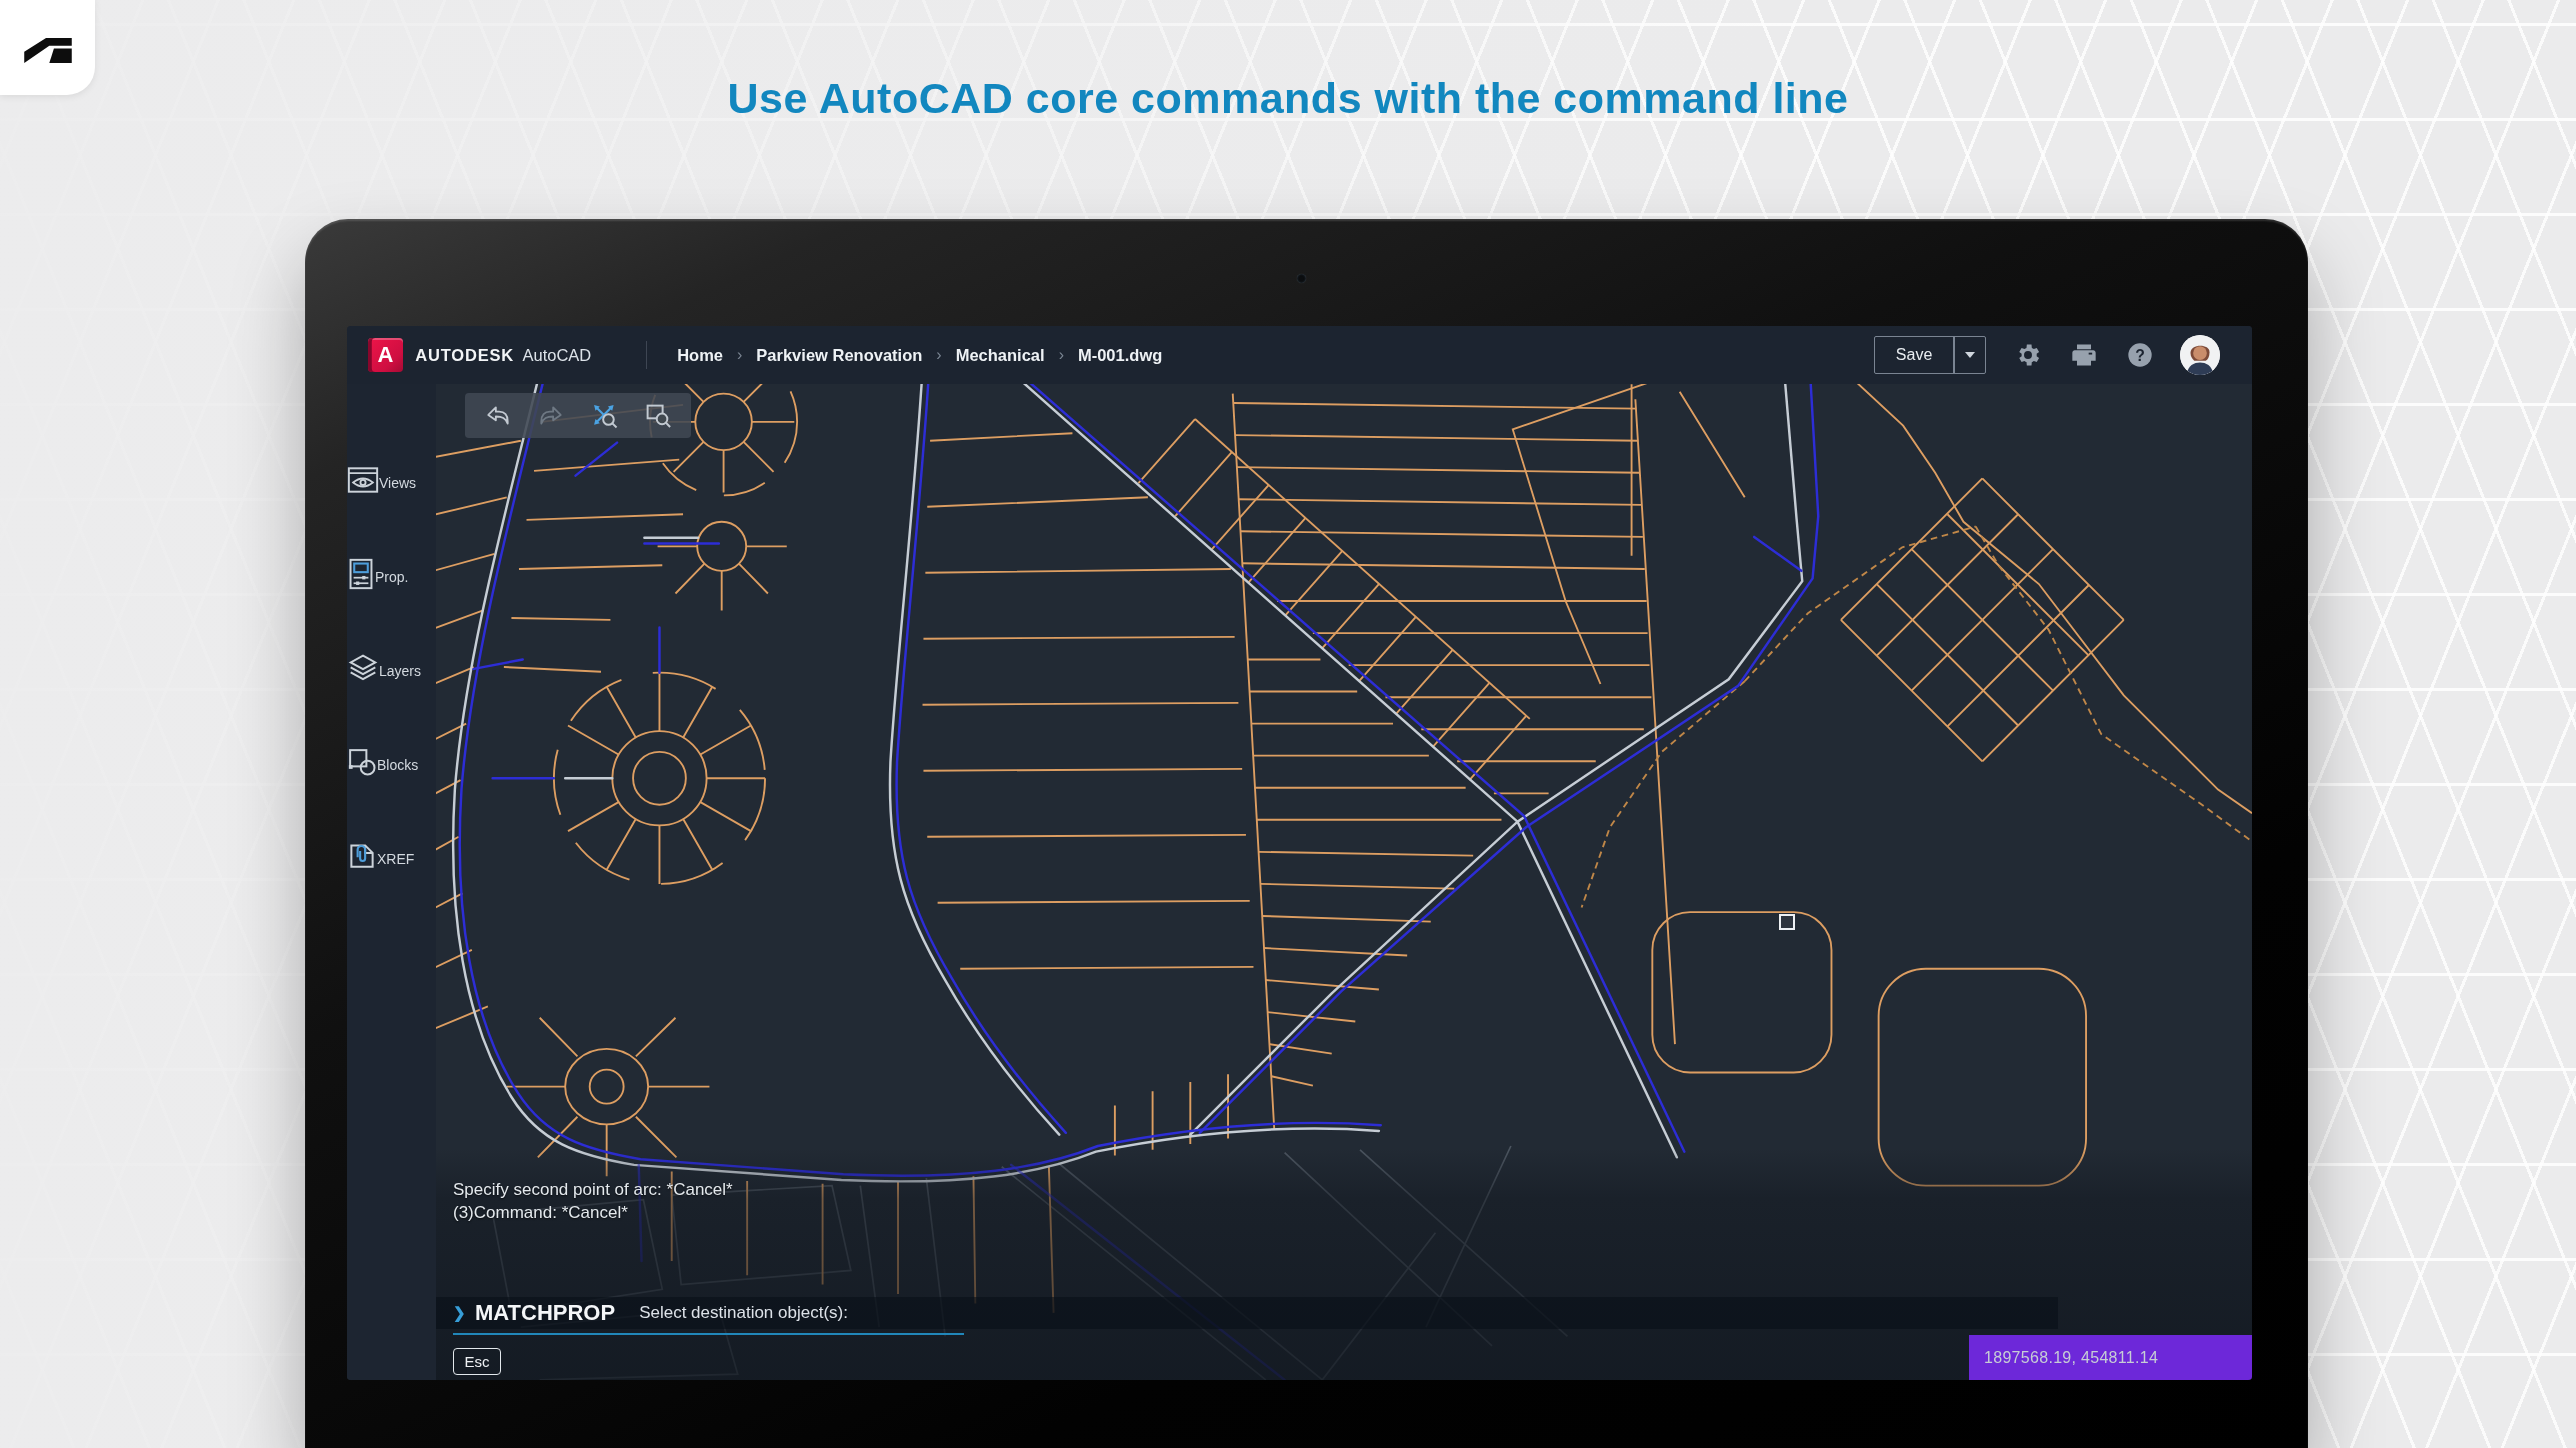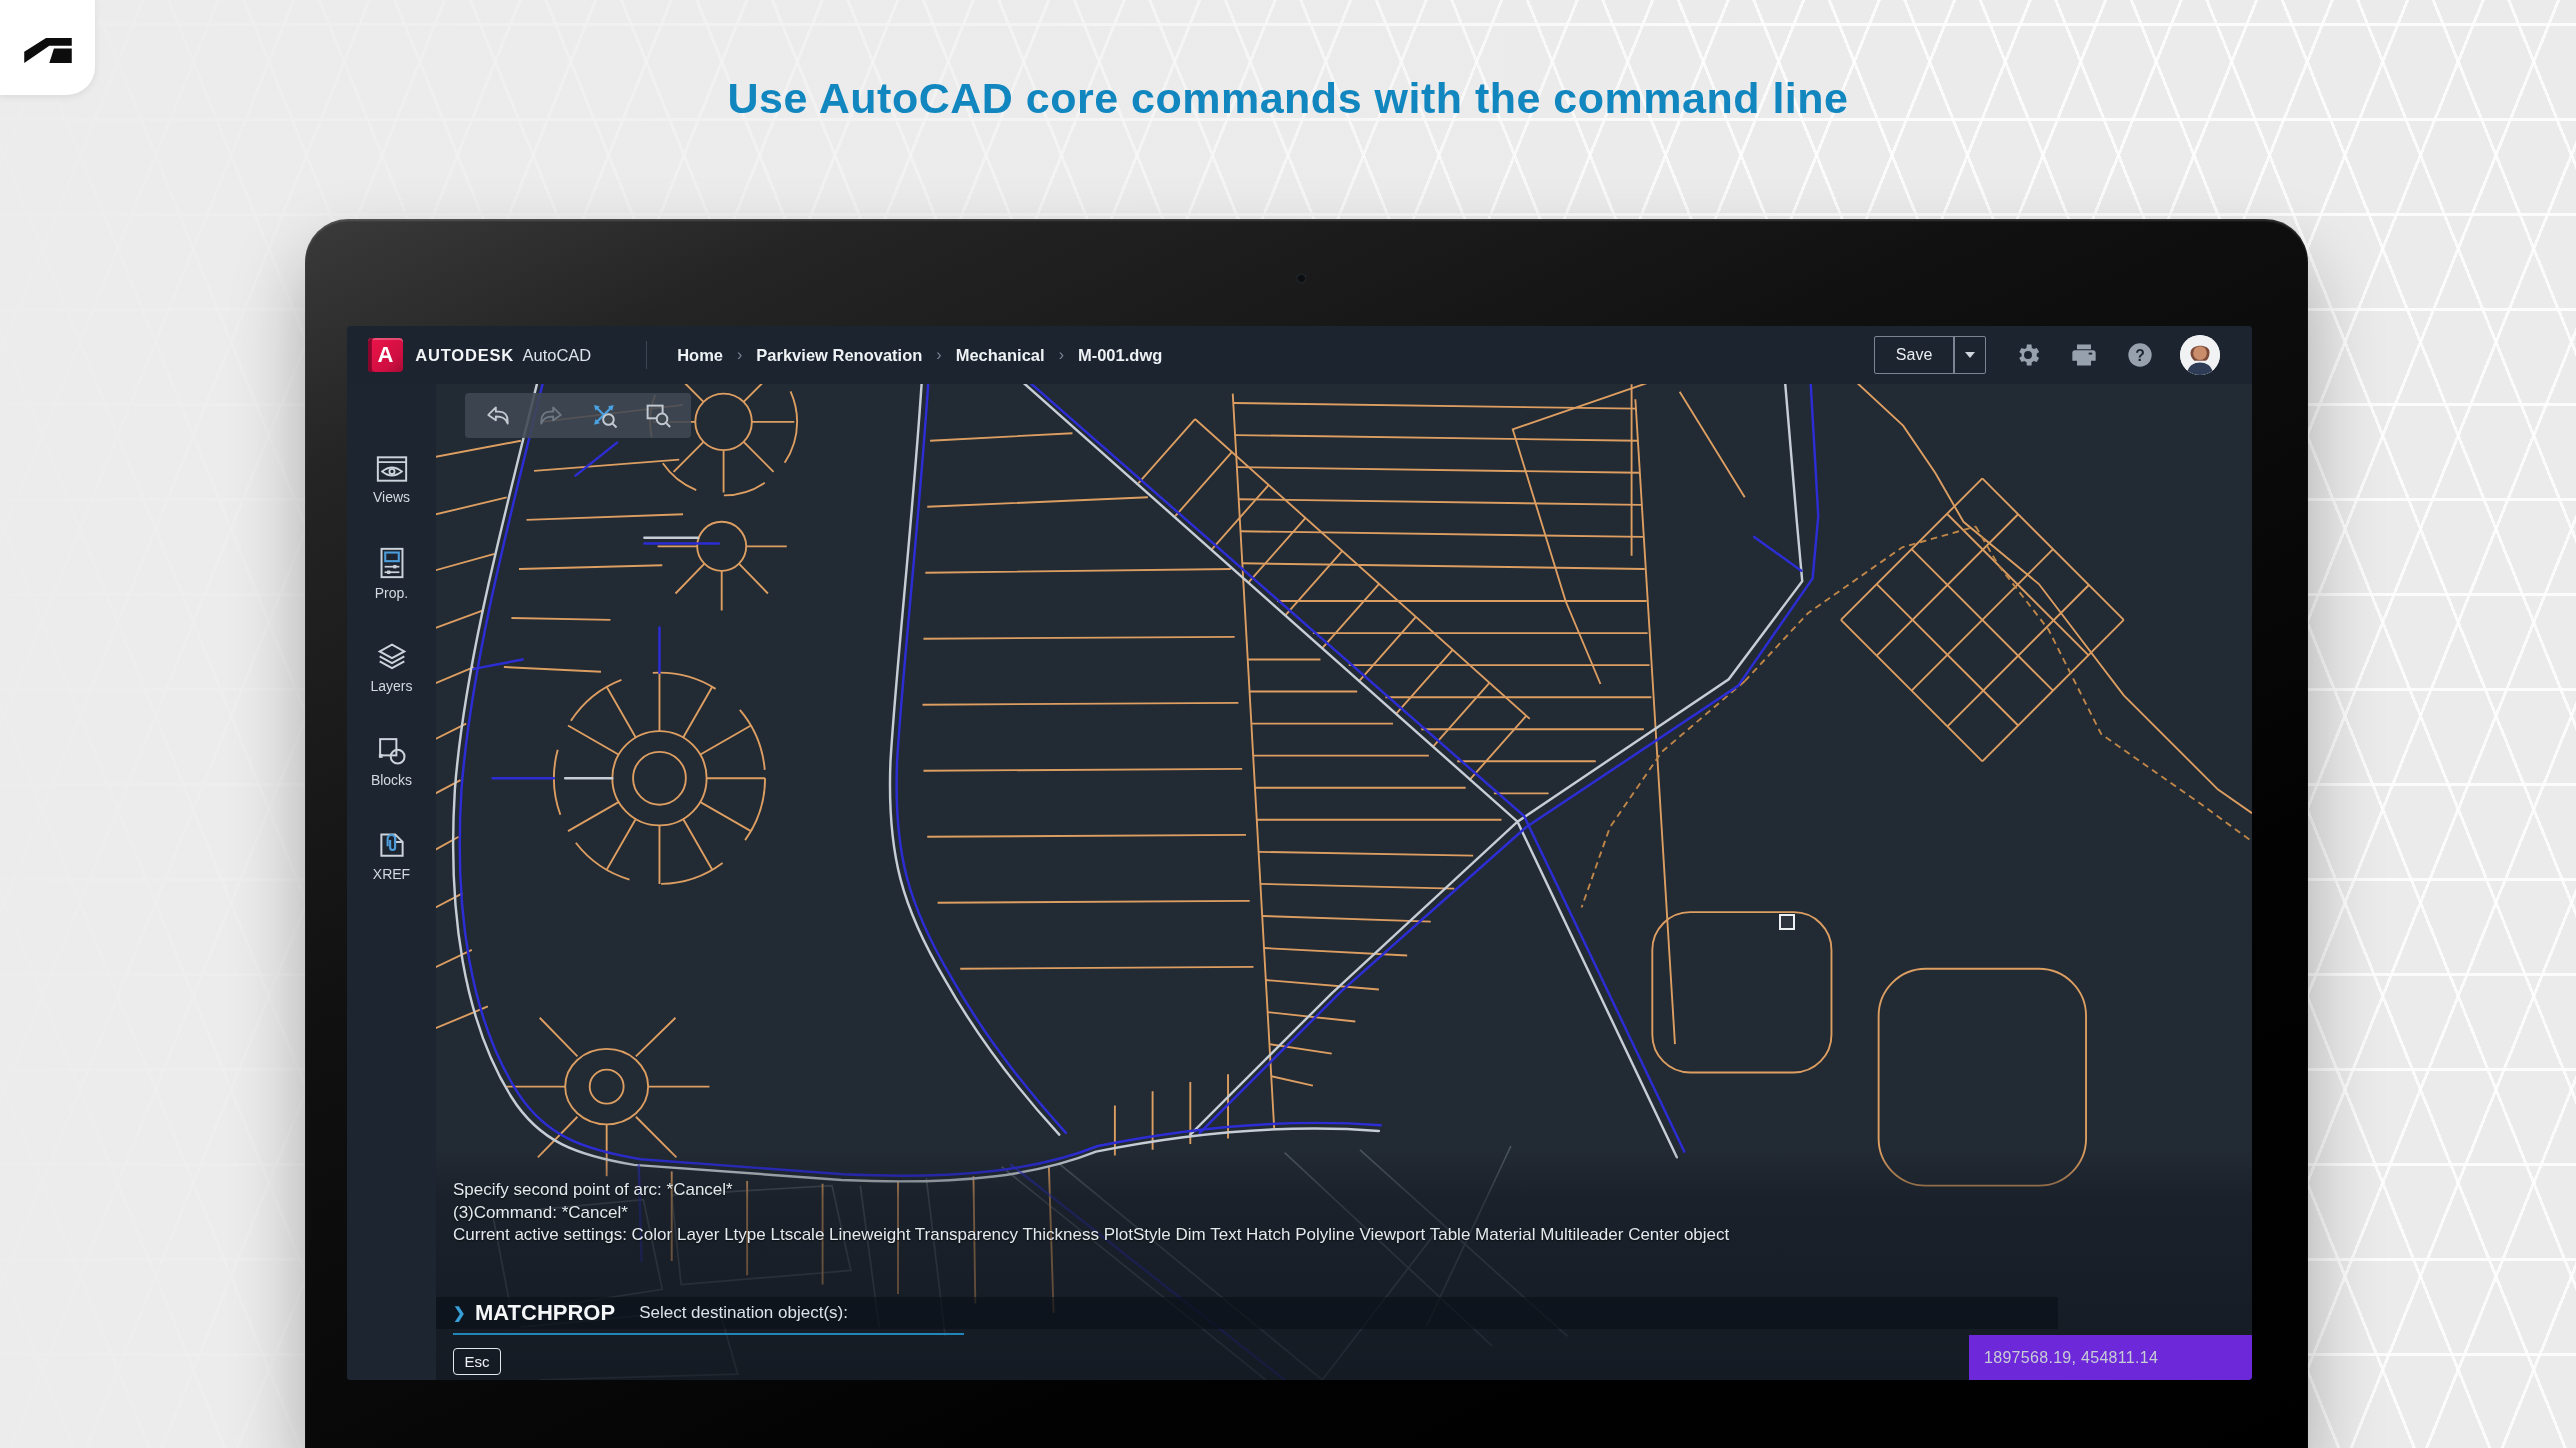--- a/index.html
+++ b/index.html
@@ -50,21 +50,21 @@
   .save-btn{display:flex;align-items:center;height:36px;border:1.3px solid #7a8492;border-radius:2px;color:#e9edf1;}
   .save-label{padding:0 21px;font-size:16px;}
   .save-div{width:1.3px;height:36px;background:#7a8492;}
   .save-caret-zone{width:30px;display:flex;justify-content:center;align-items:center;align-self:stretch;}
   .caret-down{width:0;height:0;border-left:5.7px solid transparent;border-right:5.7px solid transparent;border-top:6.6px solid #cfd6dd;}
   .hdr-icon{margin-left:28px;width:28px;height:28px;display:flex;align-items:center;justify-content:center;}
   .avatar{margin-left:26.4px;width:40px;height:40px;border-radius:50%;overflow:hidden;background:#f1f2f3;position:relative;}
 
   
   .sidebar{left:0;top:58px;width:89px;height:996px;background:#1d2531;}
-  .side-item{width:89px;height:94px;display:flex;flex-direction:column;align-items:center;justify-content:center;cursor:pointer;}
+  .side-item{width:89px;height:94px;display:flex;flex-direction:row;align-items:center;cursor:pointer;}
   .side-item .lbl{margin-top:6.6px;color:#d3d9df;font-size:14px;}
 
   
   .canvas{left:89px;top:58px;width:1816px;height:996px;background:#222a34;overflow:hidden;}
   .map-svg{position:absolute;left:0;top:0;}
   .dim-overlay{left:0;top:764px;width:1816px;height:232px;
     background:linear-gradient(180deg, rgba(18,24,32,0) 0%, rgba(18,24,32,.5) 22%, rgba(15,21,29,.72) 100%);}
 
   .cad-toolbar{left:29px;top:9.4px;width:226px;height:45px;border-radius:3.8px;background:rgba(64,72,83,.88);
     display:flex;align-items:center;justify-content:space-around;padding:0 5.7px;box-sizing:border-box;}
@@ -304,21 +304,20 @@
             <line x1="19.9" y1="18.9" x2="23.5" y2="22.5" stroke="#c2c9d1" stroke-width="1.7"></line>
           </svg>
         </div>
       </div>
 
       <div class="abs pickbox"></div>
 
       <div class="abs console-history">
         <div>Specify second point of arc: *Cancel*</div>
         <div>(3)Command: *Cancel*</div>
-        <div>Current active settings: Color Layer Ltype Ltscale Lineweight Transparency Thickness PlotStyle Dim Text Hatch Polyline Viewport Table Material Multileader Center object</div>
       </div>
 
       <div class="abs prompt-row">
         <span class="prompt-chevron">❯</span>
         <span class="prompt-cmd">MATCHPROP</span>
         <span class="prompt-text">Select destination object(s):</span>
       </div>
       <div class="abs prompt-underline"></div>
 
       <div class="abs esc-btn">Esc</div>

